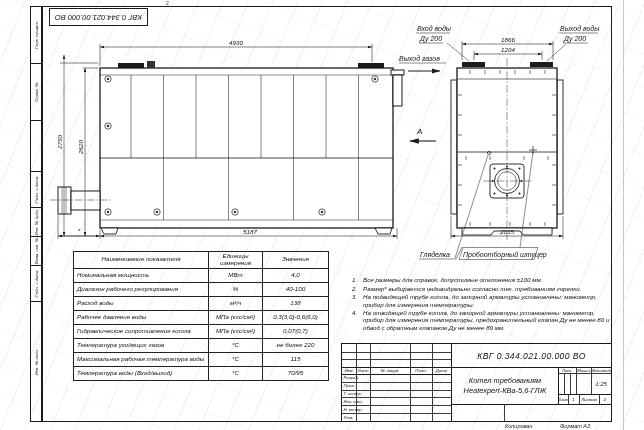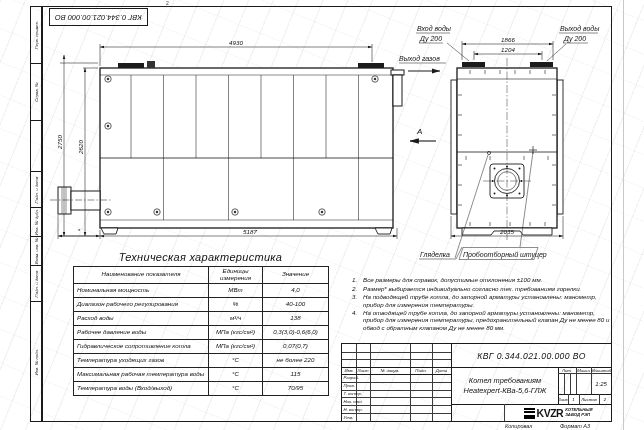--- a/index.html
+++ b/index.html
@@ -259,21 +259,20 @@
       <path d="M459,259.5 L534,259.5 L538,247.5 L463,247.5 Z"></path>
       <path d="M455,258 L488,155"></path>
       <path d="M520,247 L533,152"></path>
     </g>
 
     <path d="M410,141 H436" stroke-width="1.1" marker-start="url(#ar)"></path>
   </g>
 </svg>
 
 <div class="abs tech-wrap">
-  <div class="tech-title">Техническая характеристика</div>
   <table class="tech">
     <colgroup>
         <col class="c-name">
         <col class="c-unit">
         <col class="c-val">
       </colgroup>
     <thead>
       <tr>
         <th>Наименование показателя</th>
         <th>Единицы измерения</th>
@@ -398,24 +397,16 @@
   <div class="vlt" style="left:226px;top:50px;height:10px"></div>
   <div class="vlt" style="left:237px;top:50px;height:10px"></div>
   <div class="vlt" style="left:257px;top:50px;height:10px"></div>
   <div class="cell" style="left:216px;top:50px;width:10px;height:10px">Лист</div>
   <div class="cell" style="left:226px;top:50px;width:11px;height:10px">1</div>
   <div class="cell" style="left:237px;top:50px;width:20px;height:10px">Листов</div>
   <div class="cell" style="left:257px;top:50px;width:12px;height:10px">2</div>
 
   <div class="hl" style="left:109px;top:60px;width:160px"></div>
   <div class="vlt" style="left:162px;top:60px;height:17px"></div>
-  <div class="logo">
-    <span class="logo-mark"></span>
-    <span class="logo-kvzr">KVZR</span>
-    <span class="logo-sub">
-      <span>КОТЕЛЬНЫЙ</span>
-      <span>ЗАВОД РЭП</span>
-    </span>
-  </div>
 </div>
 
 <div class="abs margin-txt" style="left:505px;top:423px">Копировал</div>
 <div class="abs margin-txt" style="left:560px;top:423px">Формат А3</div>
 
 </body></html>

